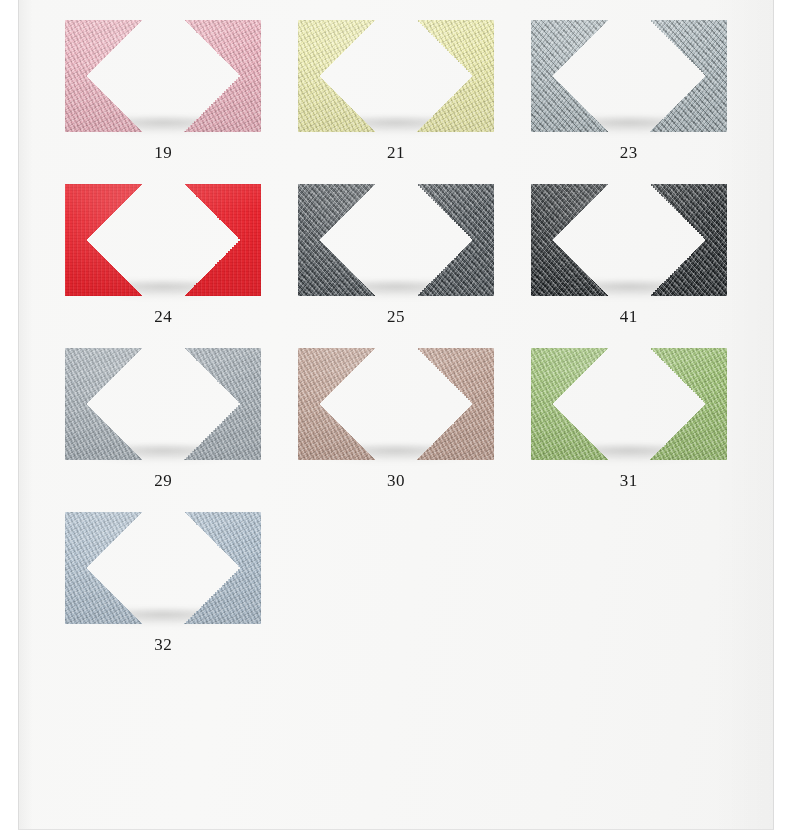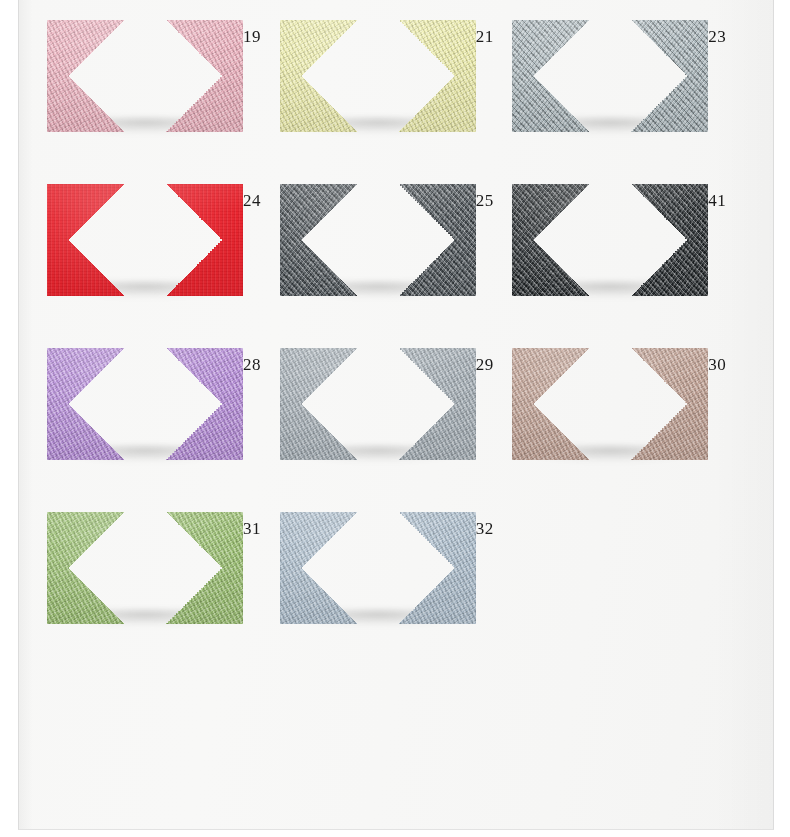--- a/index.html
+++ b/index.html
@@ -48,22 +48,22 @@
     display: grid;
     grid-template-columns: repeat(3, 1fr);
     grid-auto-rows: 164px;
     padding: 16px 28px 0 28px;
     box-sizing: border-box;
   }
 
   .swatch-cell {
     position: relative;
     display: flex;
-    flex-direction: row;
-    align-items: flex-start;
+    flex-direction: column;
+    align-items: center;
   }
 
   
   .chip-wrap {
     position: relative;
     width: 196px;
     height: 112px;
     margin-top: 4px;
   }
 
@@ -265,31 +265,20 @@
             <div class="chip-weave"></div>
             <div class="chip-sheen"></div>
           </div>
         </div>
         <div class="swatch-label">41</div>
       </div>
       <div class="swatch-cell">
         <div class="chip-wrap">
           <div class="chip-shadow"></div>
           <div class="chip">
-            <div class="chip-color" style="background-color: rgb(184, 143, 219);"></div>
-            <div class="chip-weave"></div>
-            <div class="chip-sheen"></div>
-          </div>
-        </div>
-        <div class="swatch-label">28</div>
-      </div>
-      <div class="swatch-cell">
-        <div class="chip-wrap">
-          <div class="chip-shadow"></div>
-          <div class="chip">
             <div class="chip-color" style="background-color: rgb(168, 177, 184);"></div>
             <div class="chip-weave"></div>
             <div class="chip-sheen"></div>
           </div>
         </div>
         <div class="swatch-label">29</div>
       </div>
       <div class="swatch-cell">
         <div class="chip-wrap">
           <div class="chip-shadow"></div>

